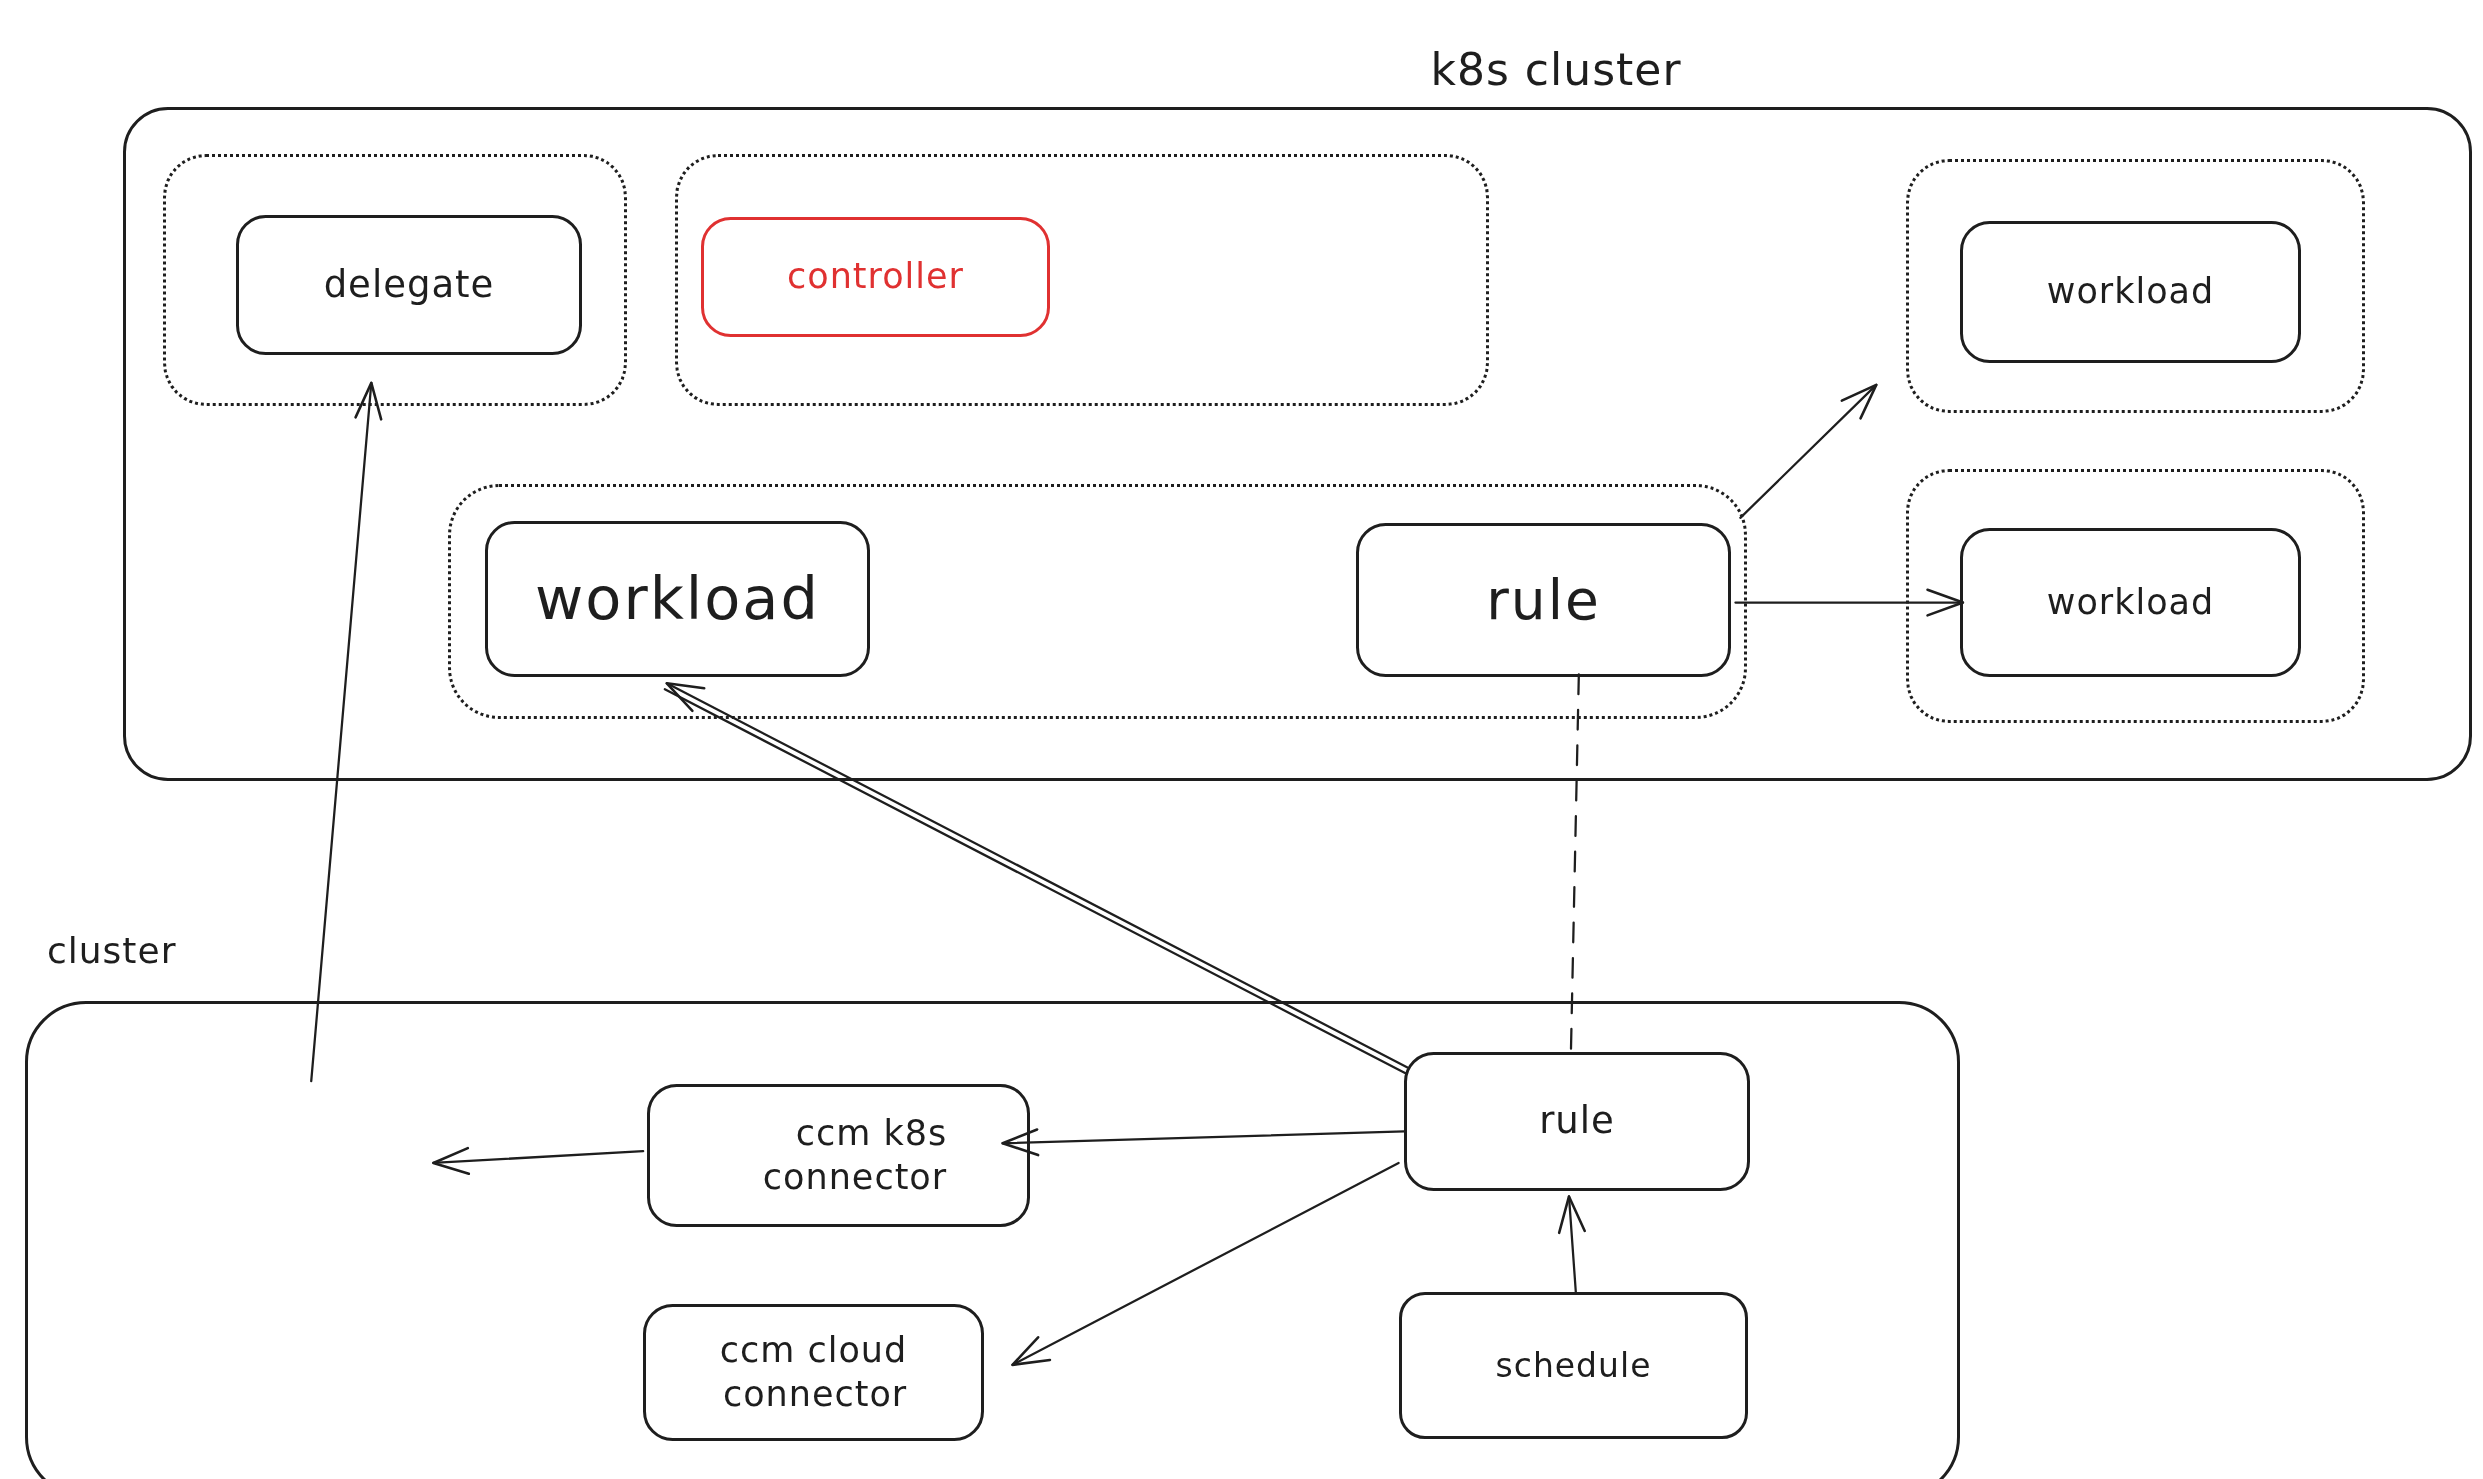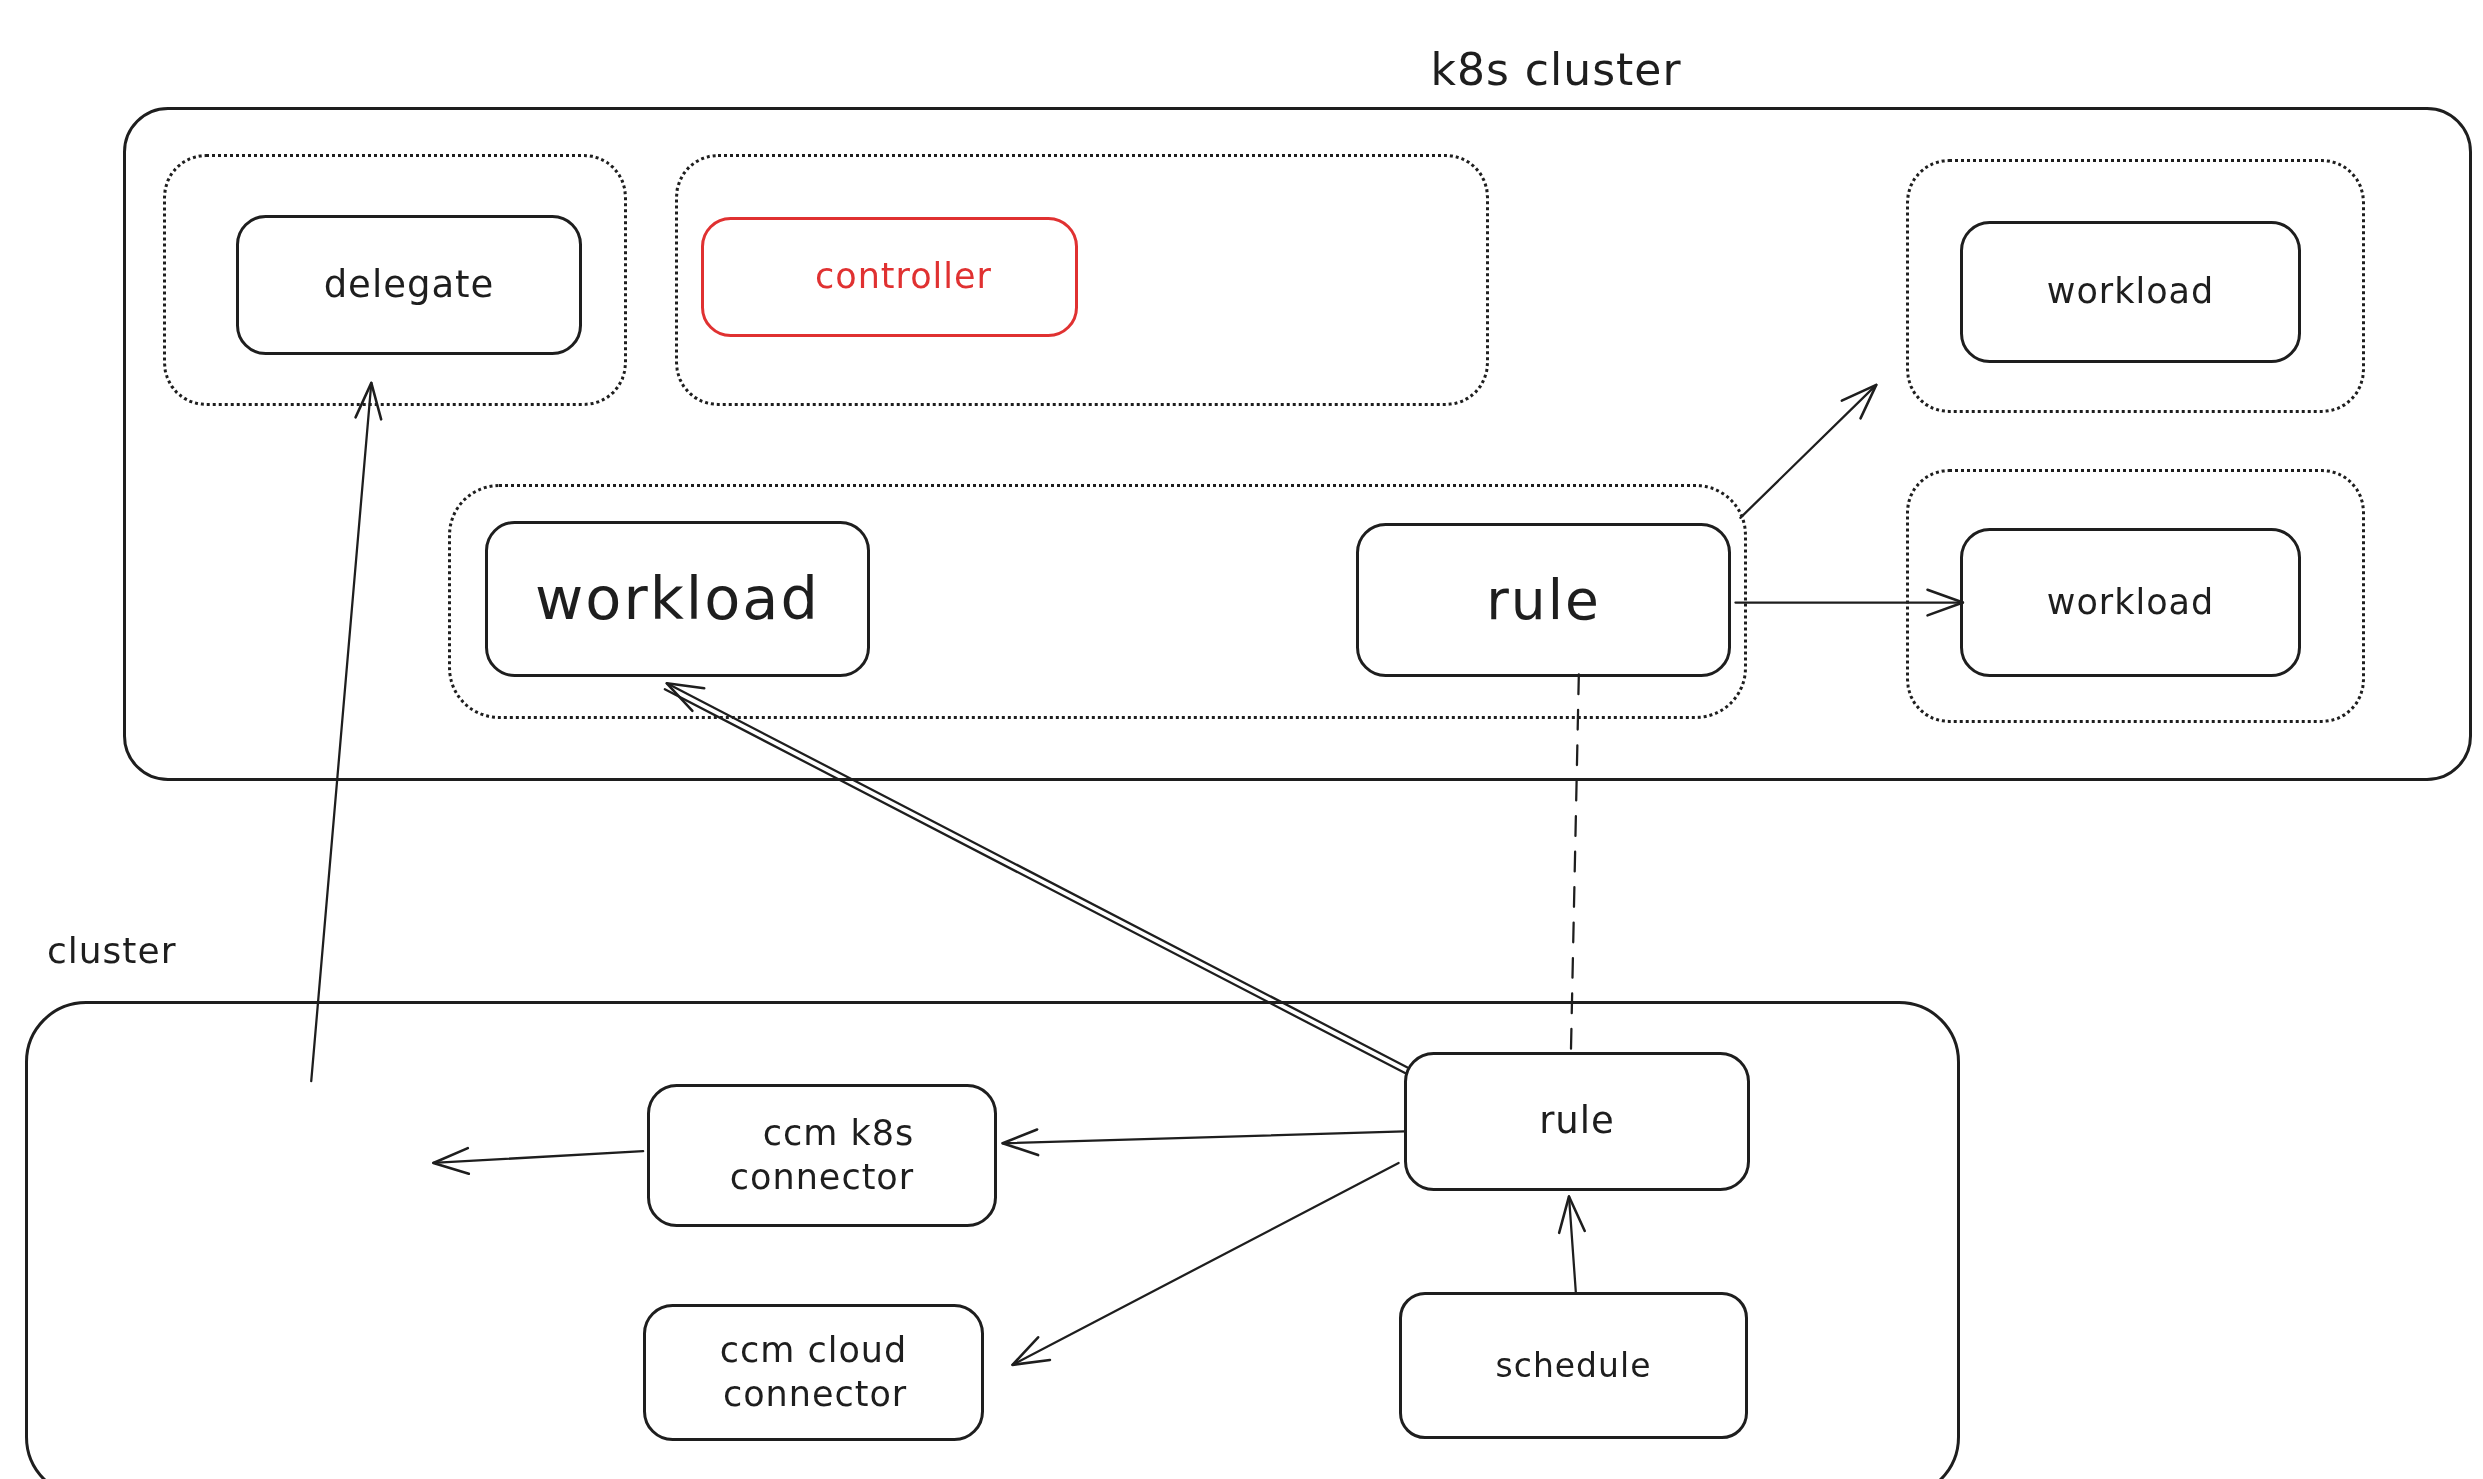--- a/index.html
+++ b/index.html
@@ -35,21 +35,21 @@
     border:3.4px solid var(--ink);
     border-radius:29.6px;
     background:var(--bg);
     color:var(--ink);
     font-size:35px;
     letter-spacing:1px;
     text-align:right;
     line-height:1.25;
     white-space:pre-line;
   }
-  .node.red{border-color:var(--red);color:var(--red);padding-left:28px;}
+  .node.red{border-color:var(--red);color:var(--red);}
   .node.big{font-size:59px;letter-spacing:2px;}
   .node.big2{font-size:55px;letter-spacing:2px;}
   .float-label{
     position:absolute;
     color:var(--ink);
     letter-spacing:1px;
   }
   .cluster-title{font-size:44px;width:394px;text-align:center;}
   .harness-title{font-size:36px;}
   svg.edges{
@@ -90,21 +90,21 @@
   <div class="node big2" style="left:1356px;top:495px;width:369px;height:148px;">rule</div>
 
   <div class="group" style="left:1906px;top:441px;width:453px;height:248px;"></div>
   <div class="node" style="left:1960px;top:500px;width:335px;height:143px;">workload</div>
 
   <div class="float-label harness-title" style="left:47px;top:902px;">cluster</div>
 
   <div class="container harness" style="left:24.6px;top:973px;width:1929px;height:491px;"></div>
 
 
-  <div class="node" style="left:647px;top:1056px;width:344px;height:137px;">ccm k8s
+  <div class="node" style="left:647px;top:1056px;width:344px;height:137px;padding-left:33px;">ccm k8s
 connector</div>
 
   <div class="node" style="left:643px;top:1276px;width:335px;height:131px;">ccm cloud
 connector</div>
 
   <div class="node" style="left:1404px;top:1024px;width:340px;height:133px;font-size:37px;">rule</div>
 
   <div class="node" style="left:1399px;top:1264px;width:343px;height:141px;font-size:33px;border-radius:26px;">schedule</div>
 
   <svg class="edges" width="2483" height="1480" viewBox="0 0 2521 1502">

